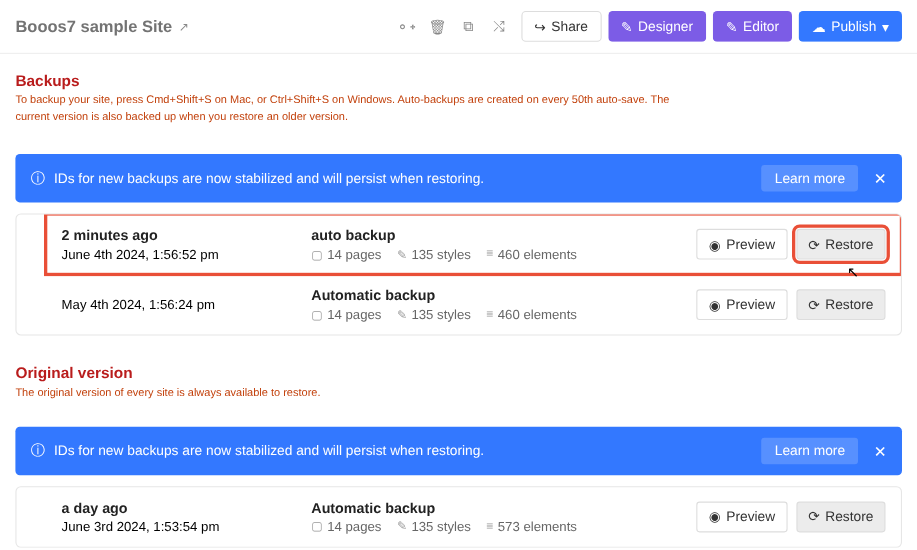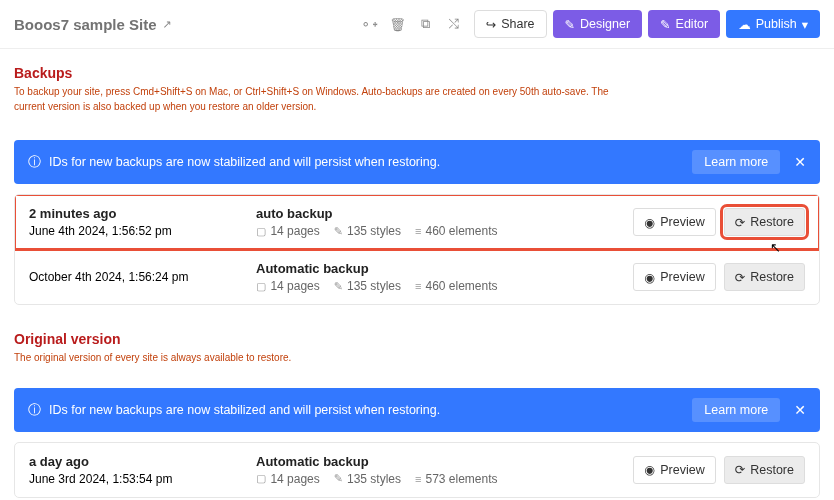--- a/index.html
+++ b/index.html
@@ -14,21 +14,21 @@
   .btn-purple { background: #7c5ce6; color: #fff; }
   .btn-blue { background: #3378ff; color: #fff; }
   .content { padding: 16px 14px 10px; }
   .section-h { font-weight: 700; font-size: 14px; color: #b91c1c; margin-bottom: 4px; }
   .section-desc { font-size: 10px; color: #c2410c; line-height: 1.45; max-width: 600px; }
   .banner { background: #3378ff; color: #fff; border-radius: 4px; margin: 16px 14px 10px; display: flex; align-items: center; padding: 10px 14px; font-size: 12.5px; }
   .banner .info-icon { margin-right: 8px; font-size: 13px; }
   .banner-spacer { flex: 1; }
   .banner .learn { background: rgba(255,255,255,0.18); padding: 5px 12px; border-radius: 3px; cursor: pointer; font-size: 12.5px; }
   .banner .close { margin-left: 14px; cursor: pointer; font-size: 14px; }
-  .backup-list { margin: 0 14px; border: 1px solid #e6e6e6; border-radius: 5px; overflow: hidden; }
+  .backup-list { margin: 0 14px; border: 1px solid #e6e6e6; border-radius: 5px; overflow: hidden; padding-left: 27px; }
   .backup-row { display: flex; align-items: center; padding: 11px 14px; border-top: 1px solid #eee; position: relative; }
   .backup-row:first-child { border-top: none; }
   .backup-row.highlight { outline: 3px solid #e94f37; outline-offset: -1px; z-index: 2; position: relative; }
   .col-time { width: 215px; }
   .col-title { flex: 1; margin-left: 12px; }
   .time-rel { font-weight: 700; font-size: 13px; color: #222; margin-bottom: 3px; }
   .time-abs { font-size: 12px; color: #000000; }
   .bk-title { font-weight: 700; font-size: 13px; color: #222; margin-bottom: 3px; }
   .bk-meta { display: flex; gap: 14px; font-size: 12px; color: #666; align-items: center; }
   .bk-meta span { display: inline-flex; align-items: center; gap: 4px; }
@@ -113,21 +113,21 @@
         </div>
       <div class="btn-restore">
           <span>⟳</span>
           <span>Restore</span>
         </div>
     </div>
     <span class="cursor-ind">↖</span>
   </div>
   <div class="backup-row">
     <div class="col-time">
-      <div class="time-abs">October 4th 2024, 1:56:24 pm</div>
+      <div class="time-abs">May 4th 2024, 1:56:24 pm</div>
     </div>
     <div class="col-title">
       <div class="bk-title">Automatic backup</div>
       <div class="bk-meta">
         <span>
             <span class="meta-icon">▢</span>
             <span>14 pages</span>
           </span>
         <span>
             <span class="meta-icon">✎</span>

